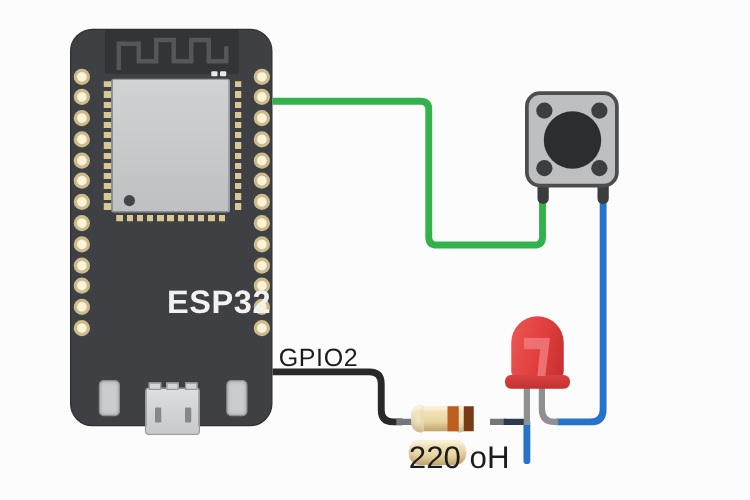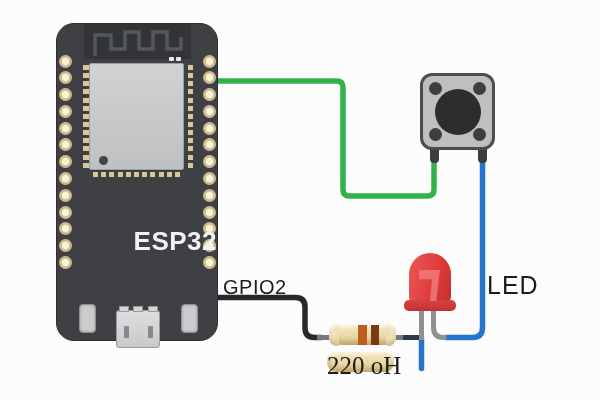--- a/index.html
+++ b/index.html
@@ -67,25 +67,25 @@
        border-radius:21px 21px 5px 5px;z-index:4;
        background:linear-gradient(105deg,#ea5350 10%,var(--led-red) 55%,#c52e2e 100%);}
   .led-highlight{position:absolute;left:419px;top:270px;width:21px;height:31px;
        background:#f07676;opacity:.9;z-index:5;
        clip-path:polygon(0 0,100% 0,82% 100%,52% 100%,62% 30%,0 30%);}
   .led-flange{position:absolute;left:404px;top:300px;width:52px;height:11px;
        border-radius:5px;z-index:4;
        background:linear-gradient(180deg,#d84242,var(--led-flange));}
 
   
-  .resistor{position:absolute;left:329px;top:324.5px;width:67px;height:20px;
+  .resistor{position:absolute;left:329px;top:324.5px;width:46px;height:20px;
        border-radius:9px;z-index:4;
        background:linear-gradient(180deg,#f4e4ba,var(--resistor-body) 55%,#dcc globale 100%);
        background:linear-gradient(180deg,#f4e4ba,var(--resistor-body) 55%,#dfc890 100%);
-       box-shadow:inset 0 3px 3px rgba(255,255,255,.55), inset 0 -4px 5px rgba(120,85,25,.3);font-family:Liberation Serif, serif;}
+       box-shadow:inset 0 3px 3px rgba(255,255,255,.55), inset 0 -4px 5px rgba(120,85,25,.3);}
   .res-cap{position:absolute;top:-1px;width:10px;height:22px;background:var(--resistor-cap);
        box-shadow:inset 0 3px 3px rgba(255,255,255,.6), inset 0 -4px 5px rgba(120,85,25,.3);}
   .res-cap.left{left:0;border-radius:9px 3px 3px 9px;}
   .res-cap.right{right:0;border-radius:3px 9px 9px 3px;}
   .res-band{position:absolute;top:0;height:20px;}
   .res-band.b1{left:29px;width:9px;background:var(--resistor-band1);}
   .res-band.b2{left:42px;width:8px;background:var(--resistor-band2);}
 
   
   .lbl{position:absolute;color:var(--label-text);z-index:5;white-space:nowrap;}
@@ -183,16 +183,15 @@
   <div class="led-flange"></div>
 
   <div class="resistor">
     <div class="res-cap left"></div>
     <div class="res-cap right"></div>
     <div class="res-band b1"></div>
     <div class="res-band b2"></div>
   </div>
 
   <div class="lbl gpio2">GPIO2</div>
-  <div class="lbl led">LED</div>
   <div class="lbl resistor">220 oH</div>
 
 </div>
 
 </body></html>

